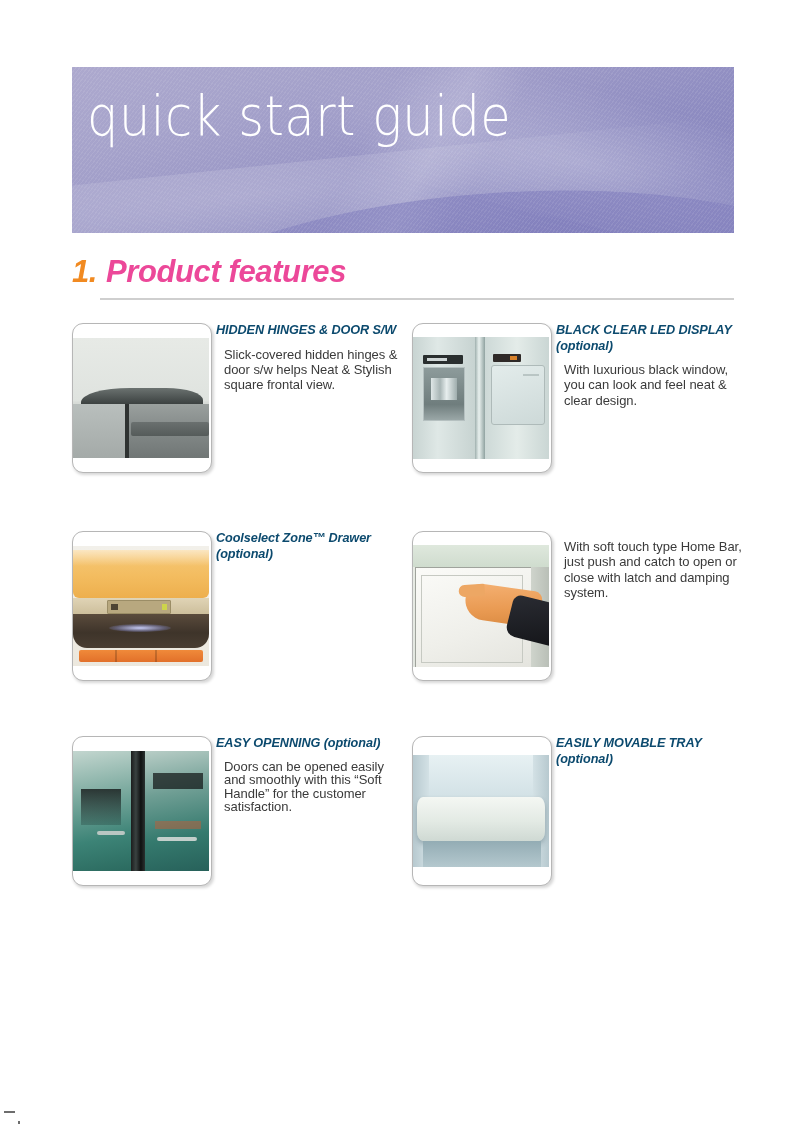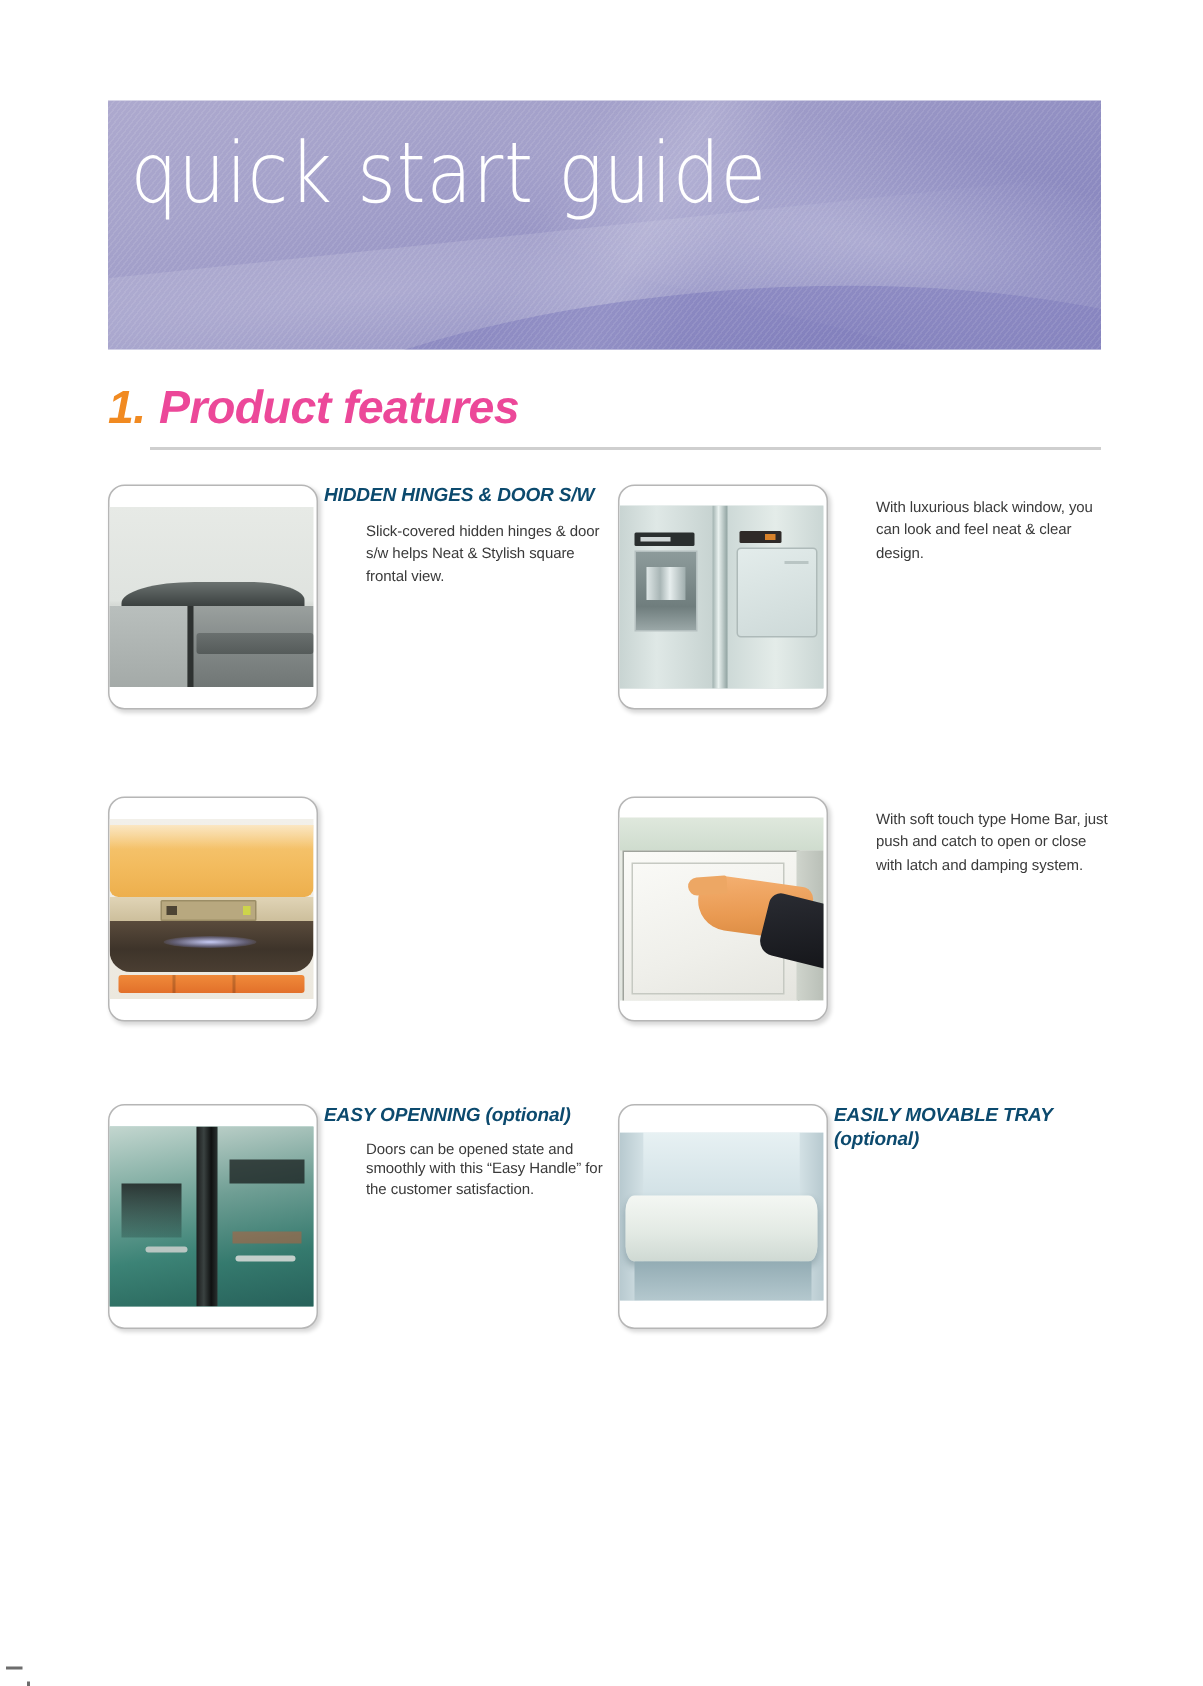--- a/index.html
+++ b/index.html
@@ -183,23 +183,23 @@
   .fhead {
     color: #0c4a6e;
     font-weight: bold;
     font-style: italic;
     font-size: 12.7px;
     line-height: 15.5px;
     letter-spacing: -0.1px;
   }
   .fbody {
     color: #3a3a3a;
-    font-size: 10px;
+    font-size: 13px;
     line-height: 15.3px;
-    margin-left: 28px;
+    margin-left: 8px;
     margin-top: 8px;
     letter-spacing: -0.05px;
   }
   .fbody.tight { line-height: 13.6px; }
 
   
   
   .ph-hinge {
     top: 14px; height: 120px;
     background: linear-gradient(180deg, #e7eae6 0%, #dfe3df 52%, #d7dbd7 54%, #cfd3cf 100%);
@@ -487,35 +487,37 @@
         <div class="panelL"></div>
           <div class="panelR"></div>
           <div class="seam"></div>
         <div class="disp-a"></div>
           <div class="dispenser"></div>
         <div class="disp-b"></div>
           <div class="bar-door"></div>
       </div>
     </div>
     <div class="ftext">
+      <div class="fhead">BLACK CLEAR LED DISPLAY (optional)</div>
       <div class="fbody">With luxurious black window, you can look and feel neat &amp; clear design.</div>
     </div>
   </div>
 
   <div class="feature f-col-left f-row-2">
     <div class="thumb-wrap">
       <div class="thumb ph-cool">
         <div class="glow"></div>
           <div class="ledge"></div>
           <div class="ctrl"></div>
         <div class="drawer"></div>
           <div class="rail"></div>
       </div>
     </div>
     <div class="ftext">
+      <div class="fhead">Coolselect Zone™ Drawer (optional)</div>
     </div>
   </div>
 
   <div class="feature f-col-right f-row-2">
     <div class="thumb-wrap">
       <div class="thumb ph-bar">
         <div class="topwall"></div>
           <div class="door"></div>
           <div class="inner"></div>
         <div class="side"></div>
@@ -536,21 +538,21 @@
           <div class="mullion"></div>
         <div class="refl1"></div>
           <div class="refl2"></div>
           <div class="refl3"></div>
         <div class="handleL"></div>
           <div class="handleR"></div>
       </div>
     </div>
     <div class="ftext">
       <div class="fhead">EASY OPENNING (optional)</div>
-      <div class="fbody tight">Doors can be opened state and smoothly with this “Easy Handle” for the customer satisfaction.</div>
+      <div class="fbody tight">Doors can be opened easily and smoothly with this “Soft Handle” for the customer satisfaction.</div>
     </div>
   </div>
 
   <div class="feature f-col-right f-row-3">
     <div class="thumb-wrap">
       <div class="thumb ph-tray">
         <div class="wallL"></div>
           <div class="wallR"></div>
           <div class="back"></div>
         <div class="tray"></div>

